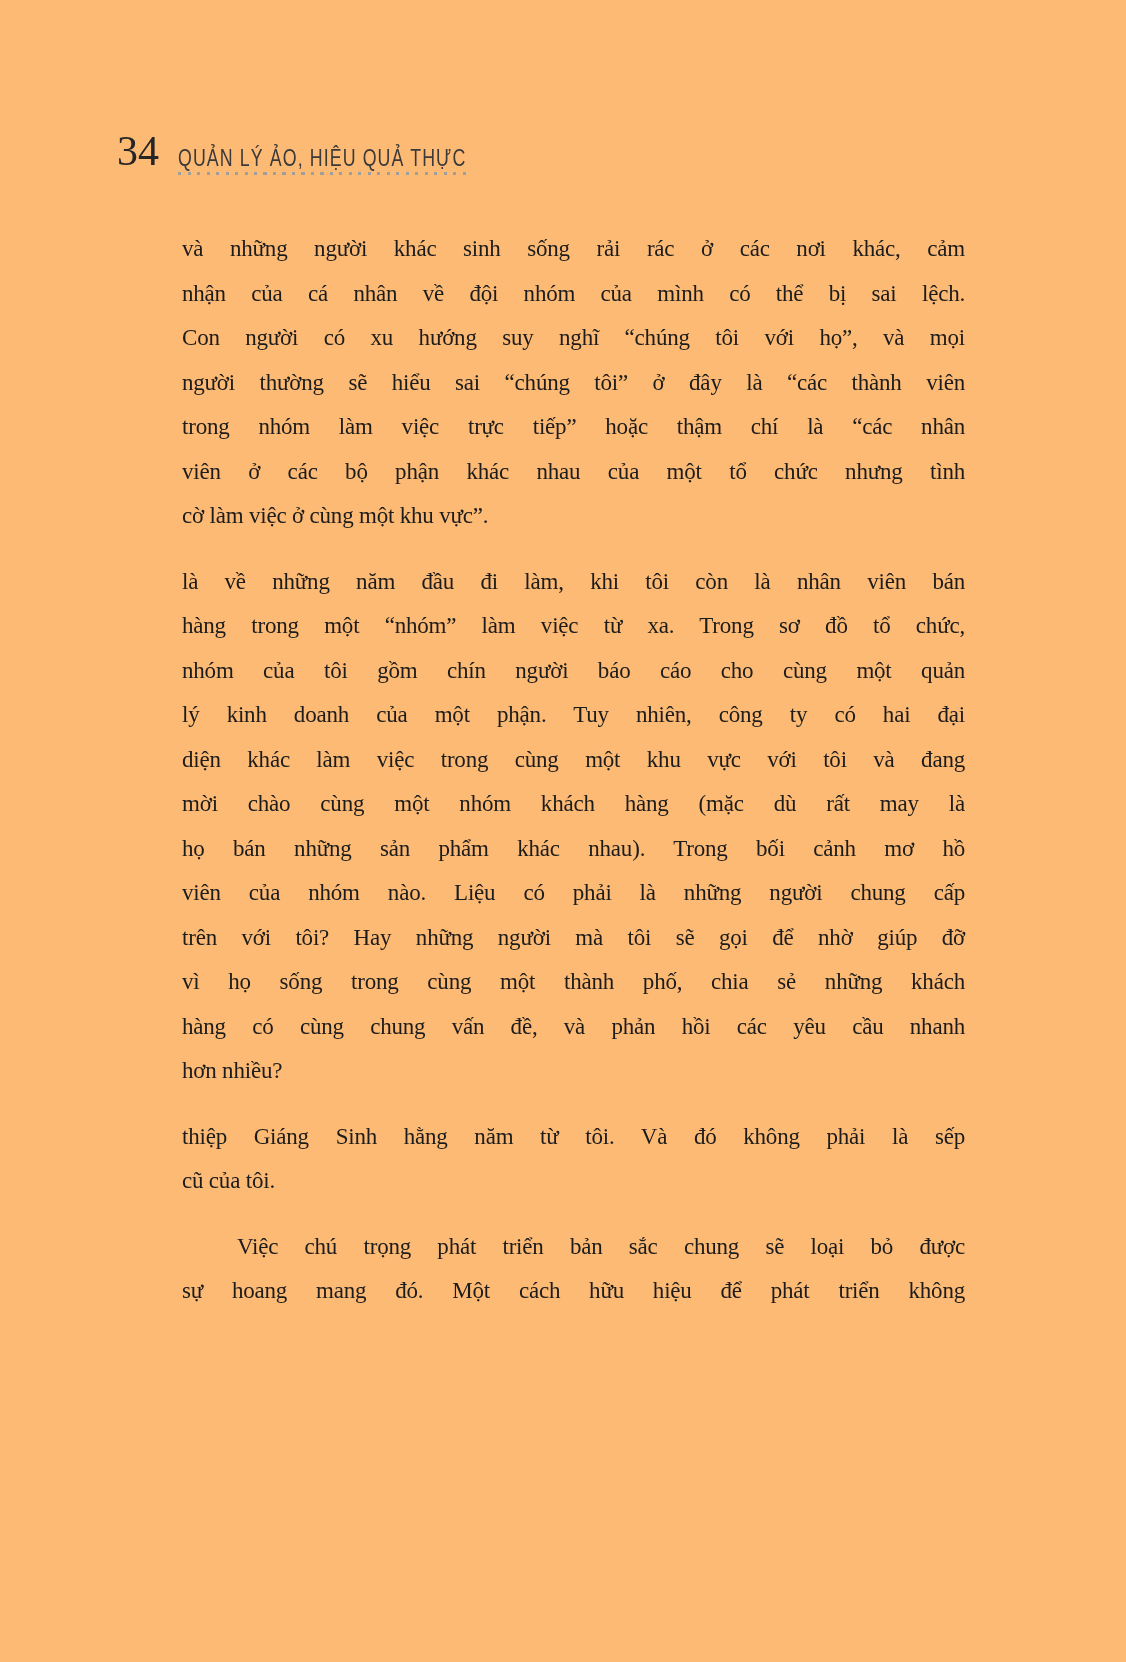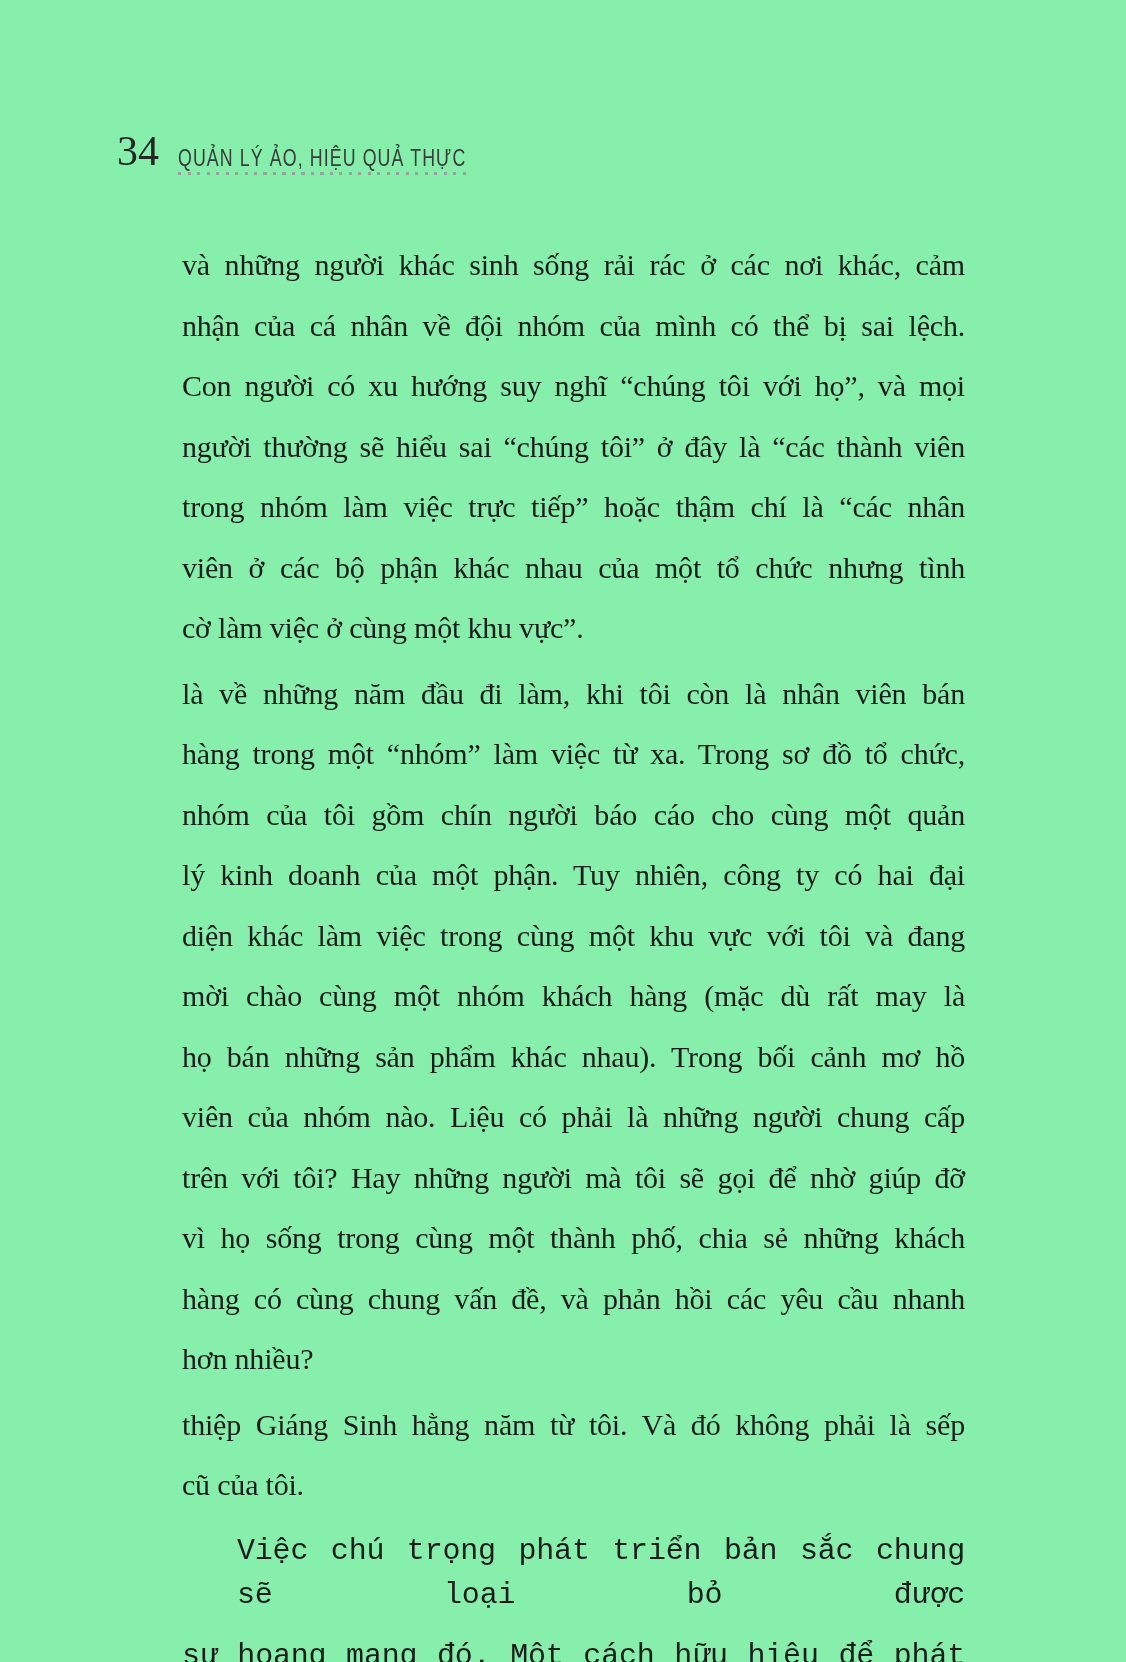--- a/index.html
+++ b/index.html
@@ -4,21 +4,21 @@
 <style>
   html, body {
     margin: 0;
     padding: 0;
     background: #ffffff;
   }
   .page {
     position: relative;
     width: 1126px;
     height: 1662px;
-    background: #86efac;
+    background: #fdba74;
     overflow: hidden;
     font-family: "Liberation Serif", "DejaVu Serif", serif;
     color: #1c1c1c;
   }
 
   
   .page-number {
     position: absolute;
     left: 117px;
     top: 130px;
@@ -57,30 +57,28 @@
     position: absolute;
     left: 182px;
     top: 227px;
     width: 783px;
   }
   .paragraph {
     margin: 0 0 21px 0;
   }
   .paragraph:last-child {
     margin-bottom: 0;
-    font-family: Liberation Mono, monospace;
   }
   .line {
-    font-size: 30px;
+    font-size: 23px;
     line-height: 44.5px;
     letter-spacing: -0.2px;
     text-align: justify;
     text-align-last: justify;
     white-space: normal;
-    margin-top: 16px;
   }
   .line.last-flush-left {
     text-align: right;
     text-align-last: left;
   }
   .line.indent-first {
     padding-left: 55px;
   }
 </style>
 </head>

